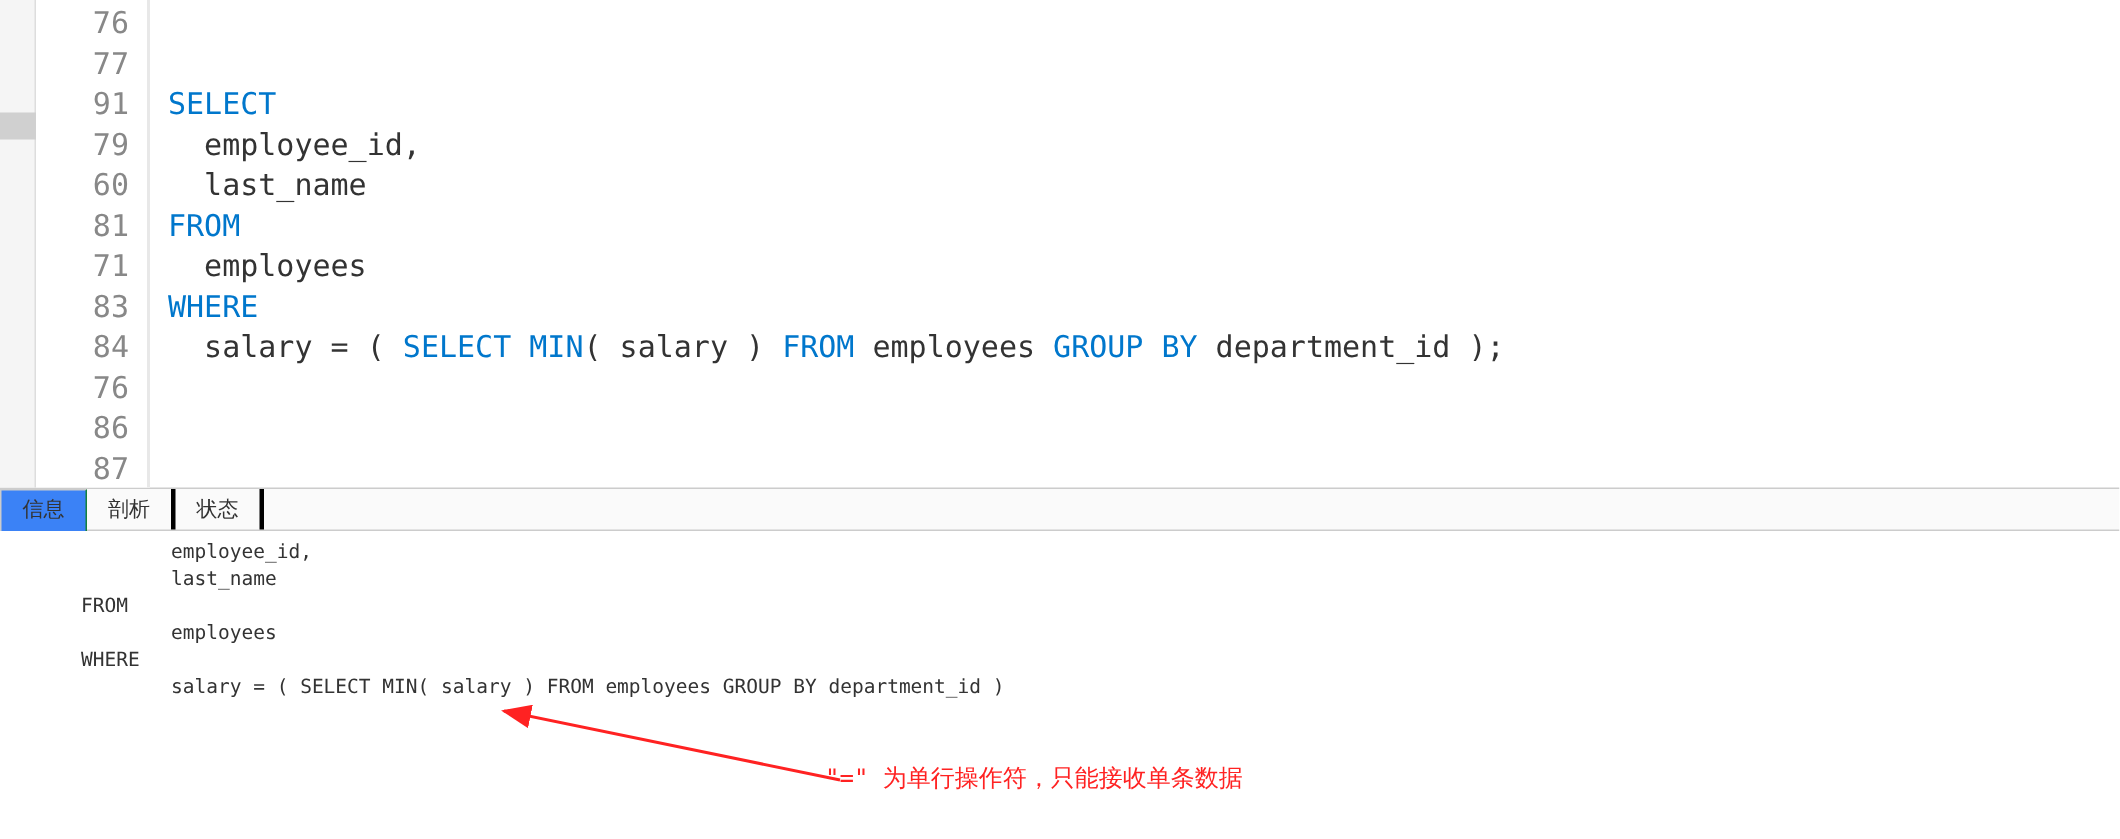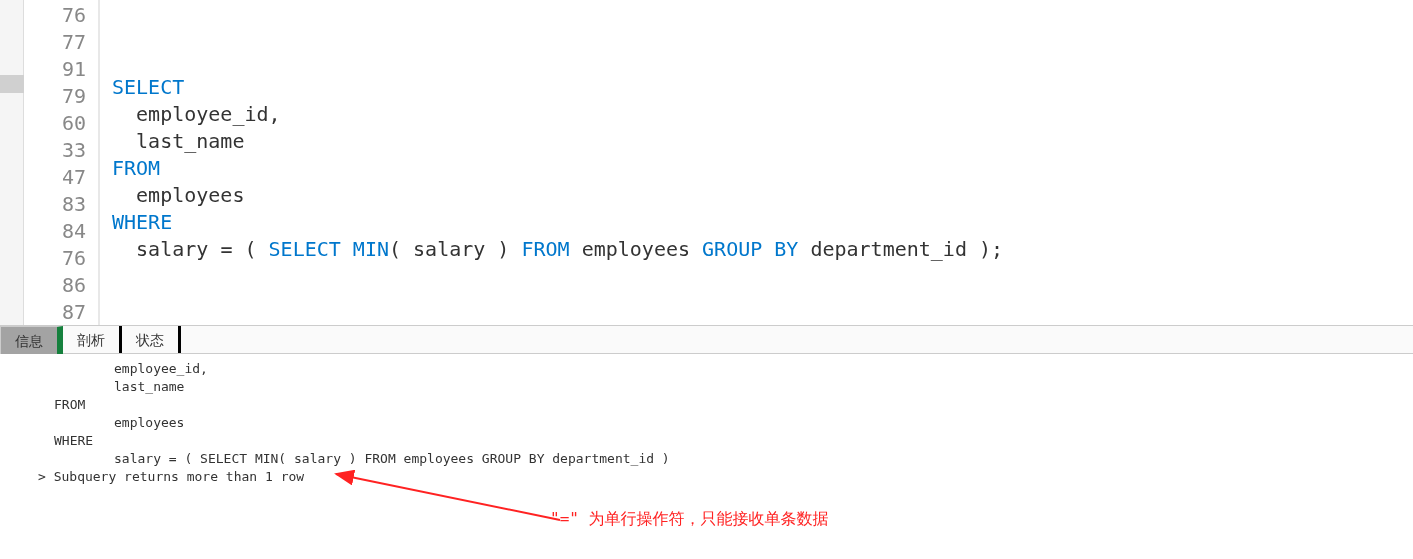--- a/index.html
+++ b/index.html
@@ -3,50 +3,50 @@
 <meta charset="utf-8">
 <style>
   * { box-sizing: border-box; margin: 0; padding: 0; }
   html, body { width: 1413px; height: 559px; font-family: Consolas, "Microsoft YaHei", monospace; background: #fff; overflow: hidden; }
   .app { display: flex; flex-direction: column; width: 100%; height: 100%; justify-content: flex-end; }
   .editor-wrap { display: flex; flex-direction: row; height: 326px; border-bottom: 1px solid #ccc; }
   .leftbar { width: 24px; background: #f5f5f5; border-right: 1px solid #ddd; position: relative; }
   .leftmarker { position: absolute; top: 75px; left: 0; width: 24px; height: 18px; background: #d0d0d0; }
   .gutter { width: 76px; background: #ffffff; border-right: 2px solid #e8e8e8; padding-top: 2px; }
   .gutter .ln { height: 27px; line-height: 27px; font-size: 20px; color: #888; text-align: right; padding-right: 12px; font-weight: 400; }
-  .code { flex: 1; padding-top: 20px; overflow: hidden; }
+  .code { flex: 1; padding-top: 2px; overflow: hidden; }
   .code .line { height: 27px; line-height: 27px; font-size: 20px; white-space: pre; padding-left: 12px; color: #333; }
   .kw { color: #0077cc; font-weight: 500; }
   .id { color: #333; }
   .punc { color: #333; }
   .tabs { display: flex; height: 28px; border-bottom: 1px solid #ccc; background: #fafafa; align-items: stretch; }
   .tab { padding: 0 14px; font-size: 14px; line-height: 28px; color: #333; cursor: pointer; border-right: 3px solid #000000; position: relative; }
-  .tab.active { background: #a3a3a3; border-top: 1px solid #ccc; border-left: 1px solid #ccc; border-right: 6px solid #15803d; margin-bottom: -1px; }
+  .tab.active { background: #3b82f6; border-top: 1px solid #ccc; border-left: 1px solid #ccc; border-right: 1px solid #15803d; margin-bottom: -1px; font-family: Liberation Mono, monospace; }
   .console { flex: 1; background: #fff; font-family: Consolas, "Microsoft YaHei", monospace; font-size: 13px; color: #333; padding: 6px 2px 2px 2px; position: relative; overflow: hidden; }
   .console .cline { white-space: pre; line-height: 18px; padding-left: 52px; }
   .annot { position: absolute; color: #ff2222; font-size: 16px; pointer-events: none; }
   .arrow-svg { position: absolute; pointer-events: none; }
 </style>
 </head>
 <body>
 
 <div class="app">
 
   <div class="editor-wrap">
     <div class="leftbar">
       <div class="leftmarker"></div>
     </div>
     <div class="gutter" id="gutter">
         <div class="ln">76</div>
         <div class="ln">77</div>
         <div class="ln">91</div>
         <div class="ln">79</div>
         <div class="ln">60</div>
-        <div class="ln">33</div>
-        <div class="ln">47</div>
+        <div class="ln">81</div>
+        <div class="ln">71</div>
         <div class="ln">83</div>
         <div class="ln">84</div>
         <div class="ln">76</div>
         <div class="ln">86</div>
         <div class="ln">87</div>
       </div>
     <div class="code" id="codebody">
         <div class="line"></div>
         <div class="line"></div>
         <div class="line"><span class="kw">SELECT</span></div>
@@ -69,21 +69,20 @@
     </div>
 
   <div class="console" id="console">
 
     <div class="cline" style="padding-left: 112px;">employee_id,</div>
       <div class="cline" style="padding-left: 112px;">last_name</div>
       <div class="cline" style="padding-left: 52px;">FROM</div>
       <div class="cline" style="padding-left: 112px;">employees</div>
       <div class="cline" style="padding-left: 52px;">WHERE</div>
       <div class="cline" style="padding-left: 112px;">salary = ( SELECT MIN( salary ) FROM employees GROUP BY department_id )</div>
-      <div class="cline" style="padding-left: 36px;">&gt; Subquery returns more than 1 row</div>
       <svg class="arrow-svg" width="260" height="60" style="left:330px; top:112px;">
       <defs>
         <marker id="ah" markerWidth="10" markerHeight="8" refX="9" refY="4" orient="auto">
           <polygon points="0 0, 10 4, 0 8" fill="#ff2222"></polygon>
         </marker>
       </defs>
       <line x1="230" y1="54" x2="6" y2="8" stroke="#ff2222" stroke-width="2" marker-end="url(#ah)"></line>
     </svg>
     <div class="annot" style="left:550px; top:155px;">"=" 为单行操作符，只能接收单条数据</div>
   </div>

